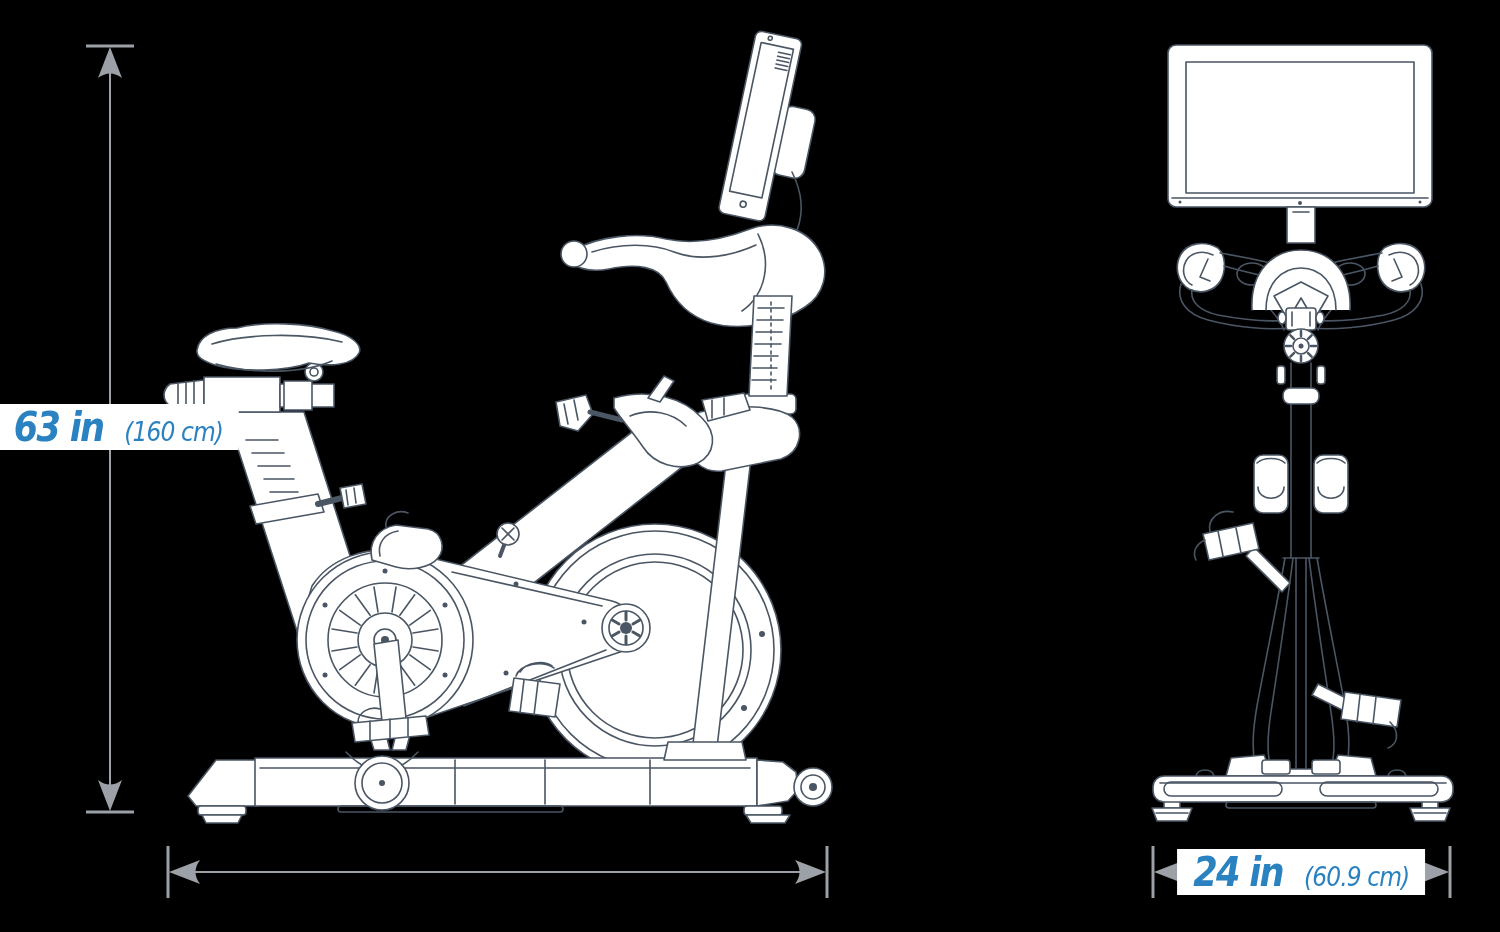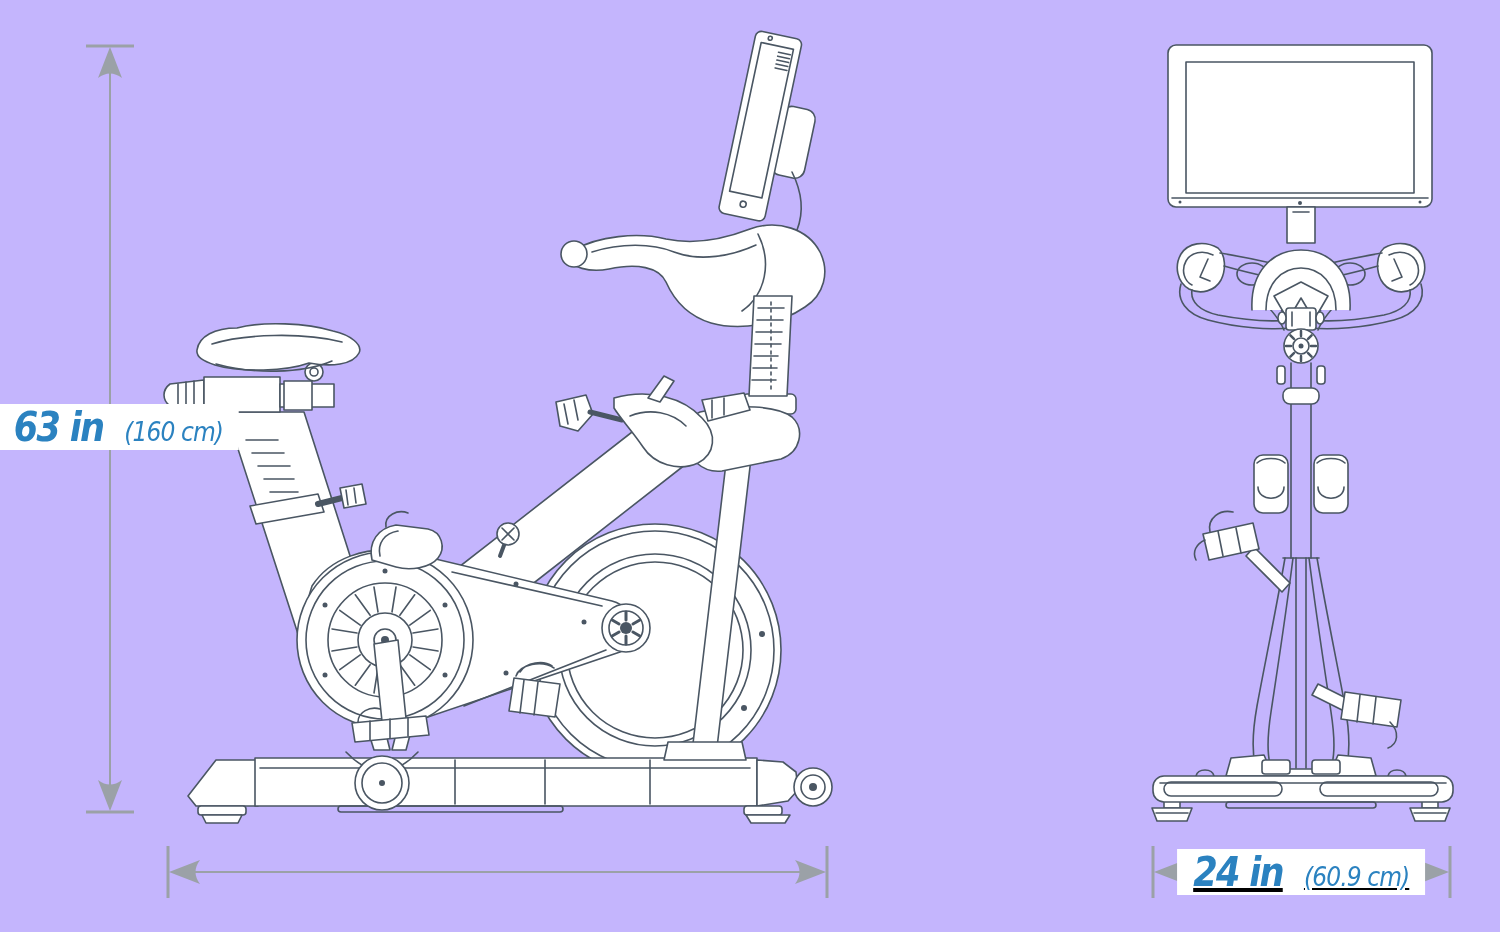--- a/index.html
+++ b/index.html
@@ -1,16 +1,16 @@
 <!DOCTYPE html>
 <html><head>
 <meta charset="utf-8">
 <style>
   html,body{margin:0;padding:0;background:#ffffff;}
-  #canvas{position:relative;width:1500px;height:932px;background:#c4b5fd;overflow:hidden;
+  #canvas{position:relative;width:1500px;height:932px;background:#000000;overflow:hidden;
           font-family:"DejaVu Sans",sans-serif;}
   #drawing{position:absolute;left:0;top:0;}
   .dim-label{position:absolute;display:flex;align-items:baseline;gap:9px;background:#ffffff;
              padding:0 10px;transform:translateX(-50%);white-space:nowrap;z-index:5;}
   .dim-imperial{display:inline-block;font-family:"DejaVu Sans",sans-serif;font-style:italic;
                 font-weight:800;font-size:40px;color:#2b82c0;letter-spacing:-2px;
                 transform:scaleX(.88);transform-origin:center;}
   .dim-metric{display:inline-block;font-family:"DejaVu Sans",sans-serif;font-style:italic;
               font-weight:500;font-size:26px;color:#2b82c0;letter-spacing:-1px;
               transform:scaleX(.9);transform-origin:center;}
@@ -358,18 +358,18 @@
       <rect x="1320" y="782" width="118" height="14" rx="7"></rect>
       <rect x="1226" y="802" width="150" height="6" rx="3"></rect>
     </g>
   </g>
 </svg>
 
   <div class="dim-label" style="left:118px;top:404px;">
     <span class="dim-imperial">63 in</span>
     <span class="dim-metric">(160 cm)</span>
   </div>
-  <div class="dim-label" style="left:1301px;top:849px;text-decoration:underline;">
+  <div class="dim-label" style="left:1301px;top:849px;">
     <span class="dim-imperial">24 in</span>
     <span class="dim-metric">(60.9 cm)</span>
   </div>
 
 </div>
 
 </body></html>

